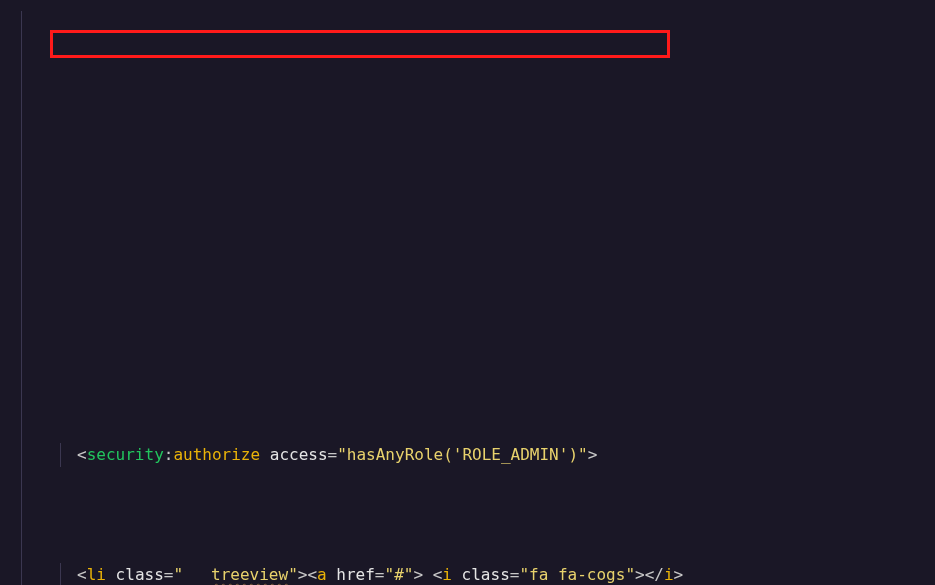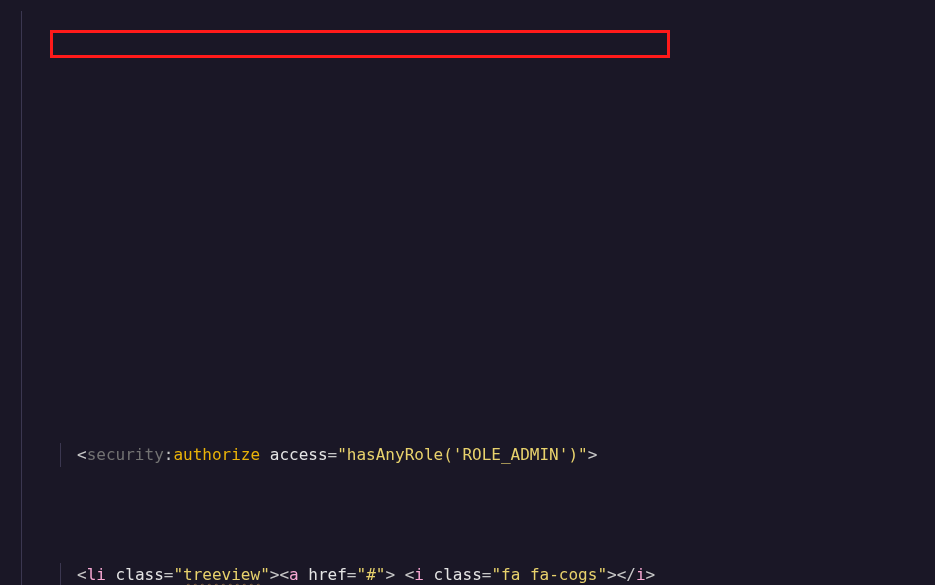--- a/index.html
+++ b/index.html
@@ -30,32 +30,33 @@
     white-space: pre;
   }
   .highlight-box {
     position: absolute;
     border: 3px solid #ff1a1a;
     pointer-events: none;
     z-index: 5;
   }
   
   .pun  { color: #c7c7c7; }       
-  .tag  { color: #f9a8d4; }       
-  .ns   { color: #737373; }       
+  .tag  { color: #eab308; }       
+  .ns   { color: #22c55e; }       
   .nsfn { color: #eab308; }       
   .attr { color: #e5e5e5; }       
   .str  { color: #e8d26c; }       
   .txt  { color: #d8d8d8; }
   .wavy {
     text-decoration: underline;
     text-decoration-style: wavy;
     text-decoration-color: #806040;
     text-decoration-thickness: 1px;
     text-underline-offset: 3px;
+    margin-left: 28px;
   }
   
   .guide {
     position: absolute;
     top: 0;
     bottom: 0;
     width: 0;
     border-left: 1px solid #3b3750;
     z-index: 0;
   }

